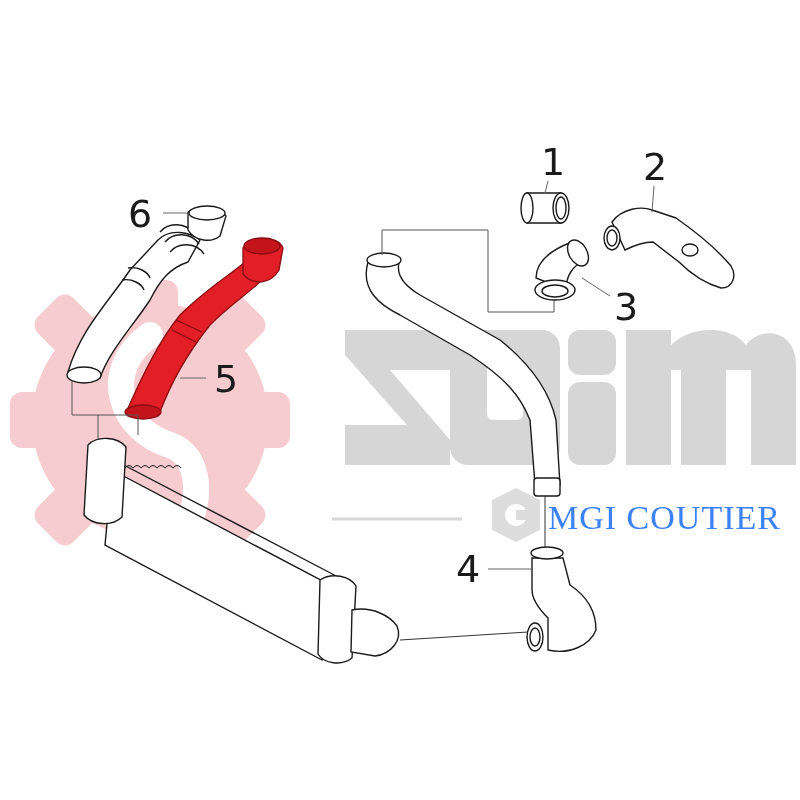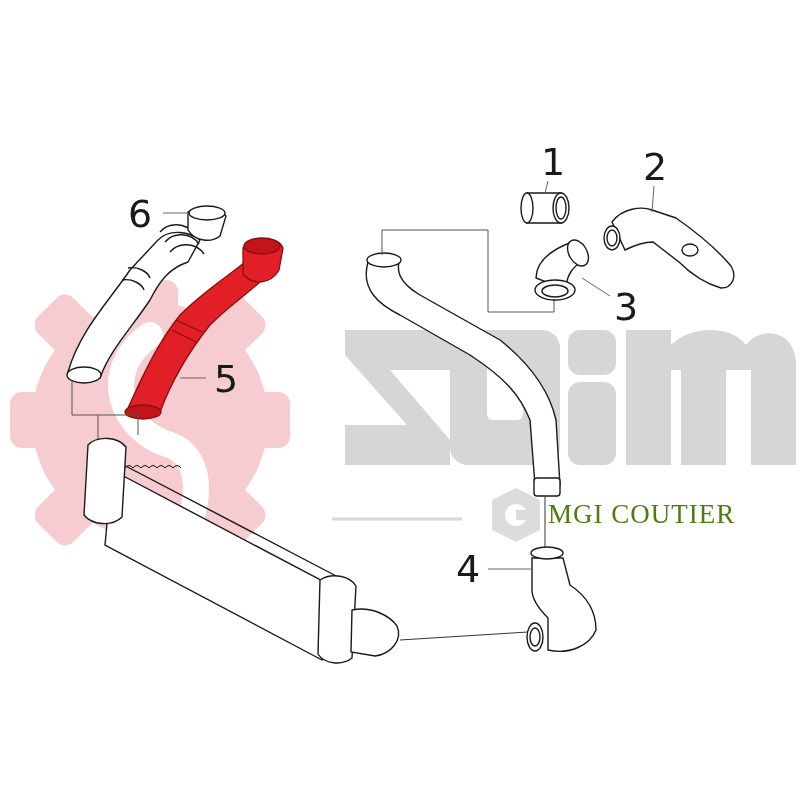--- a/index.html
+++ b/index.html
@@ -1,19 +1,19 @@
 <!DOCTYPE html>
 <html><head>
 <meta charset="utf-8">
 <style>
   html, body { margin: 0; padding: 0; background: #ffffff; }
   body { width: 800px; height: 800px; position: relative; overflow: hidden; font-family: "Liberation Sans", sans-serif; }
   #canvas { position: absolute; left: 0; top: 0; width: 800px; height: 800px; }
   .callout { position: absolute; font-family: "DejaVu Sans", sans-serif; font-size: 38px; color: #1a1a1a; line-height: 1; }
-  .brand-sub { position: absolute; left: 548px; top: 499px; font-family: "Liberation Serif", serif; font-size: 27px; color: #4d7c0f; letter-spacing: 1px; }
+  .brand-sub { position: absolute; left: 548px; top: 499px; font-family: "Liberation Serif", serif; font-size: 34px; color: #3b82f6; letter-spacing: 1px; }
 </style>
 </head>
 <body>
 
 <svg id="canvas" viewBox="0 0 800 800" xmlns="http://www.w3.org/2000/svg">
 
   <g fill="#f7ccd0">
     <circle cx="150" cy="420" r="118"></circle>
     <rect x="122" y="280" width="56" height="40" rx="12"></rect>
     <rect x="122" y="520" width="56" height="40" rx="12"></rect>

